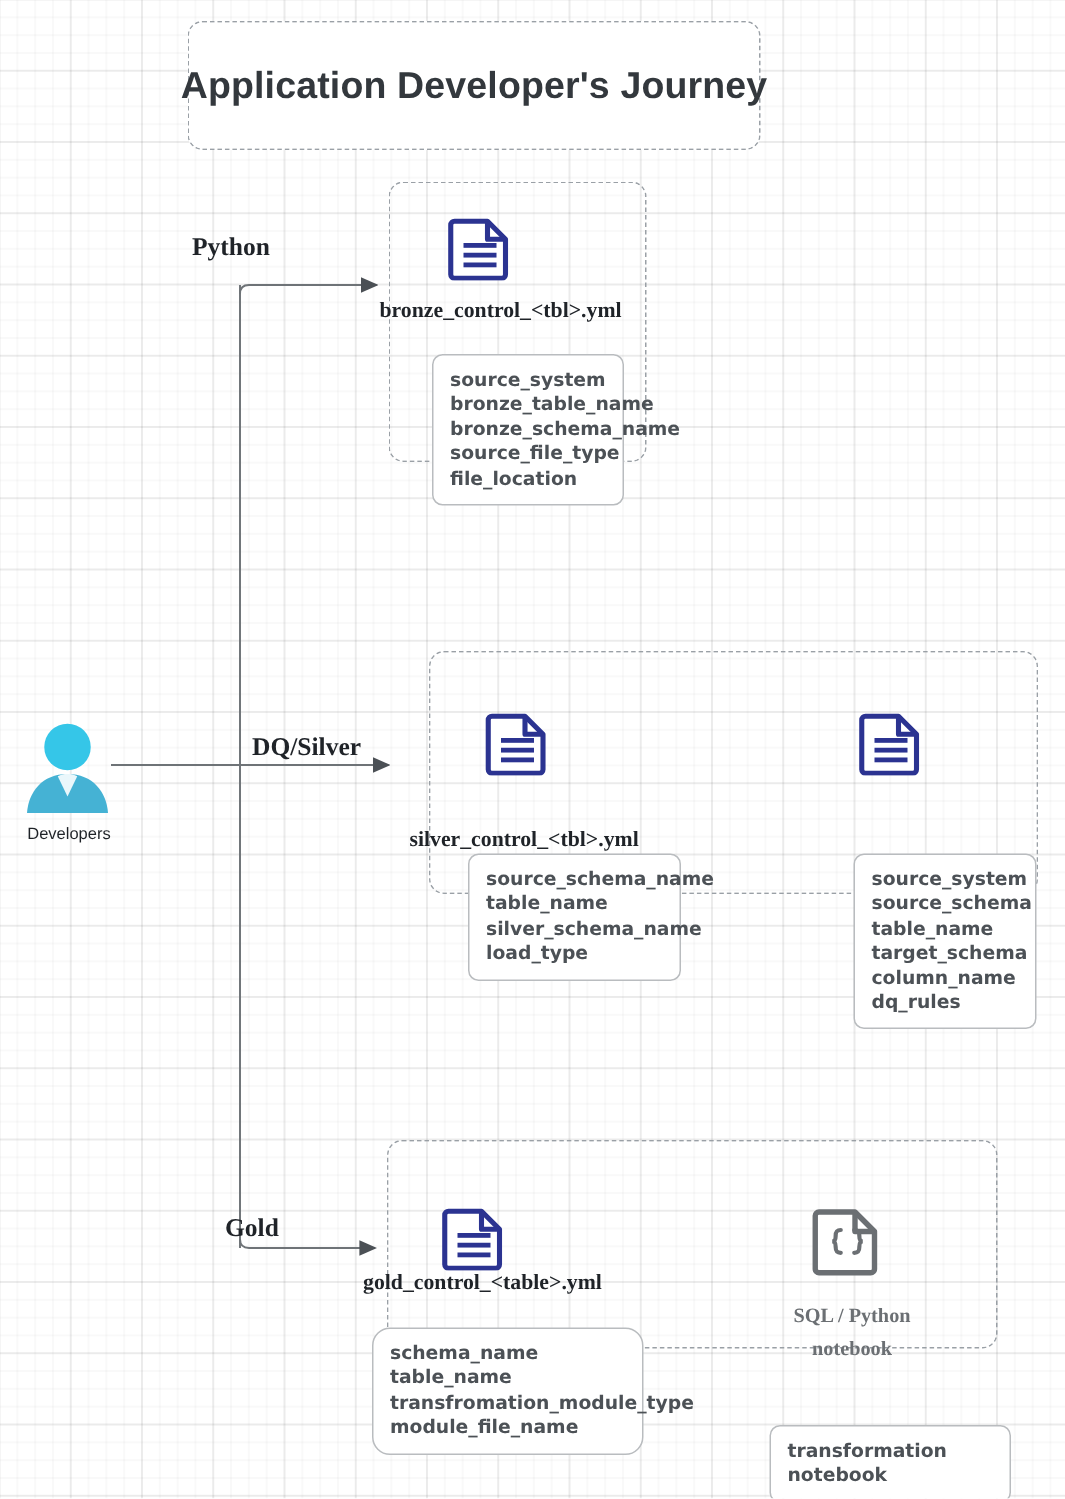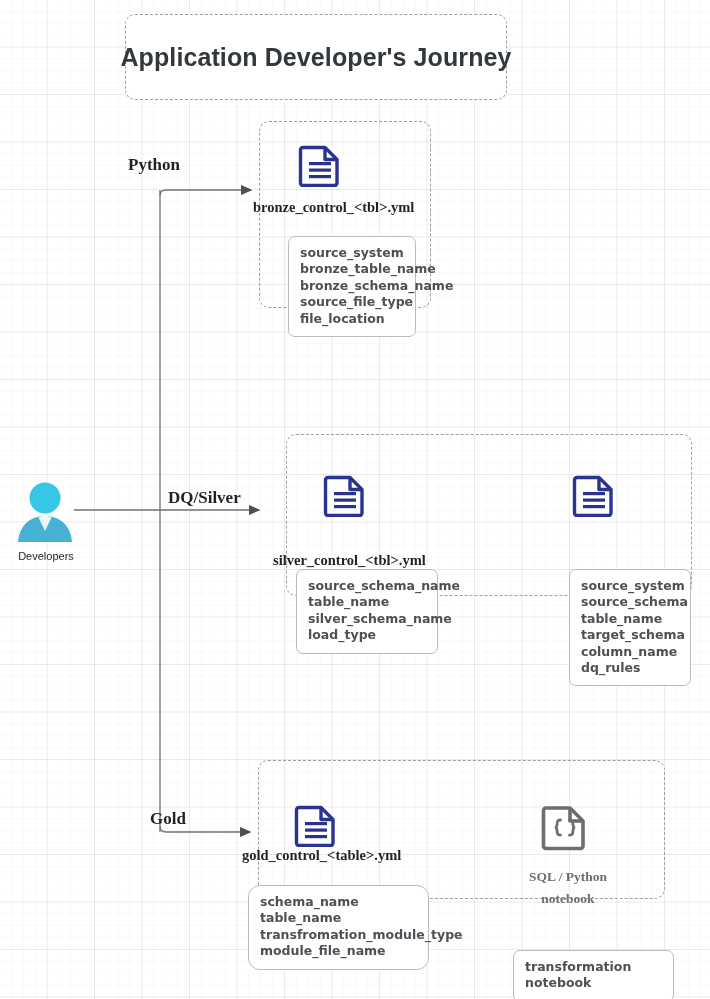--- a/index.html
+++ b/index.html
@@ -106,21 +106,21 @@
     font-weight: bold;
   }
   .field-box .line {
     font-family: "DejaVu Sans", sans-serif;
     font-size: 12.5px;
     line-height: 16.4px;
     color: #4c5156;
     white-space: nowrap;
   }
   #fields-bronze { left: 288px; top: 236px; width: 128px; }
-  #fields-silver { left: 296px; top: 569px; width: 142px; }
+  #fields-silver { left: 312px; top: 569px; width: 142px; }
   #fields-dq     { left: 569px; top: 569px; width: 122px; }
   #fields-gold   { left: 248px; top: 885px; width: 181px; border-radius: 12px; }
   #fields-notebook { left: 513px; top: 950px; width: 161px; }
 
   
   #actor { left: 16px; top: 482px; width: 58px; height: 60px; }
   #actor-label {
     left: 0px; top: 550px; width: 92px;
     text-align: center;
     font-family: "Liberation Sans", sans-serif;

